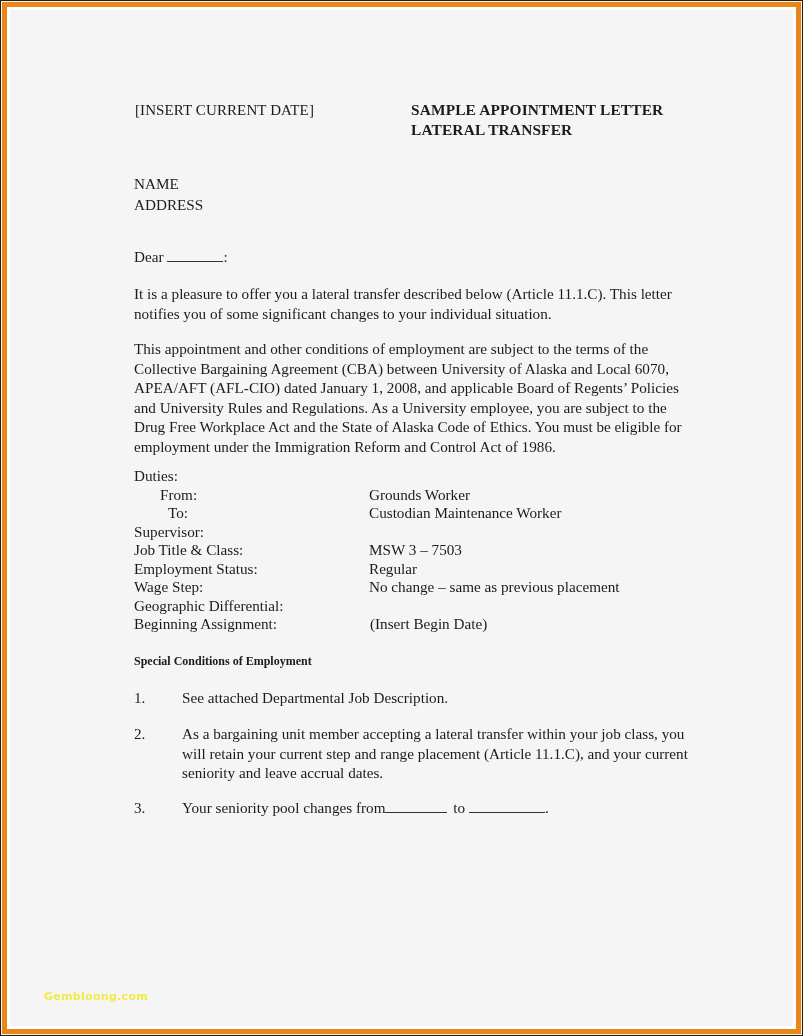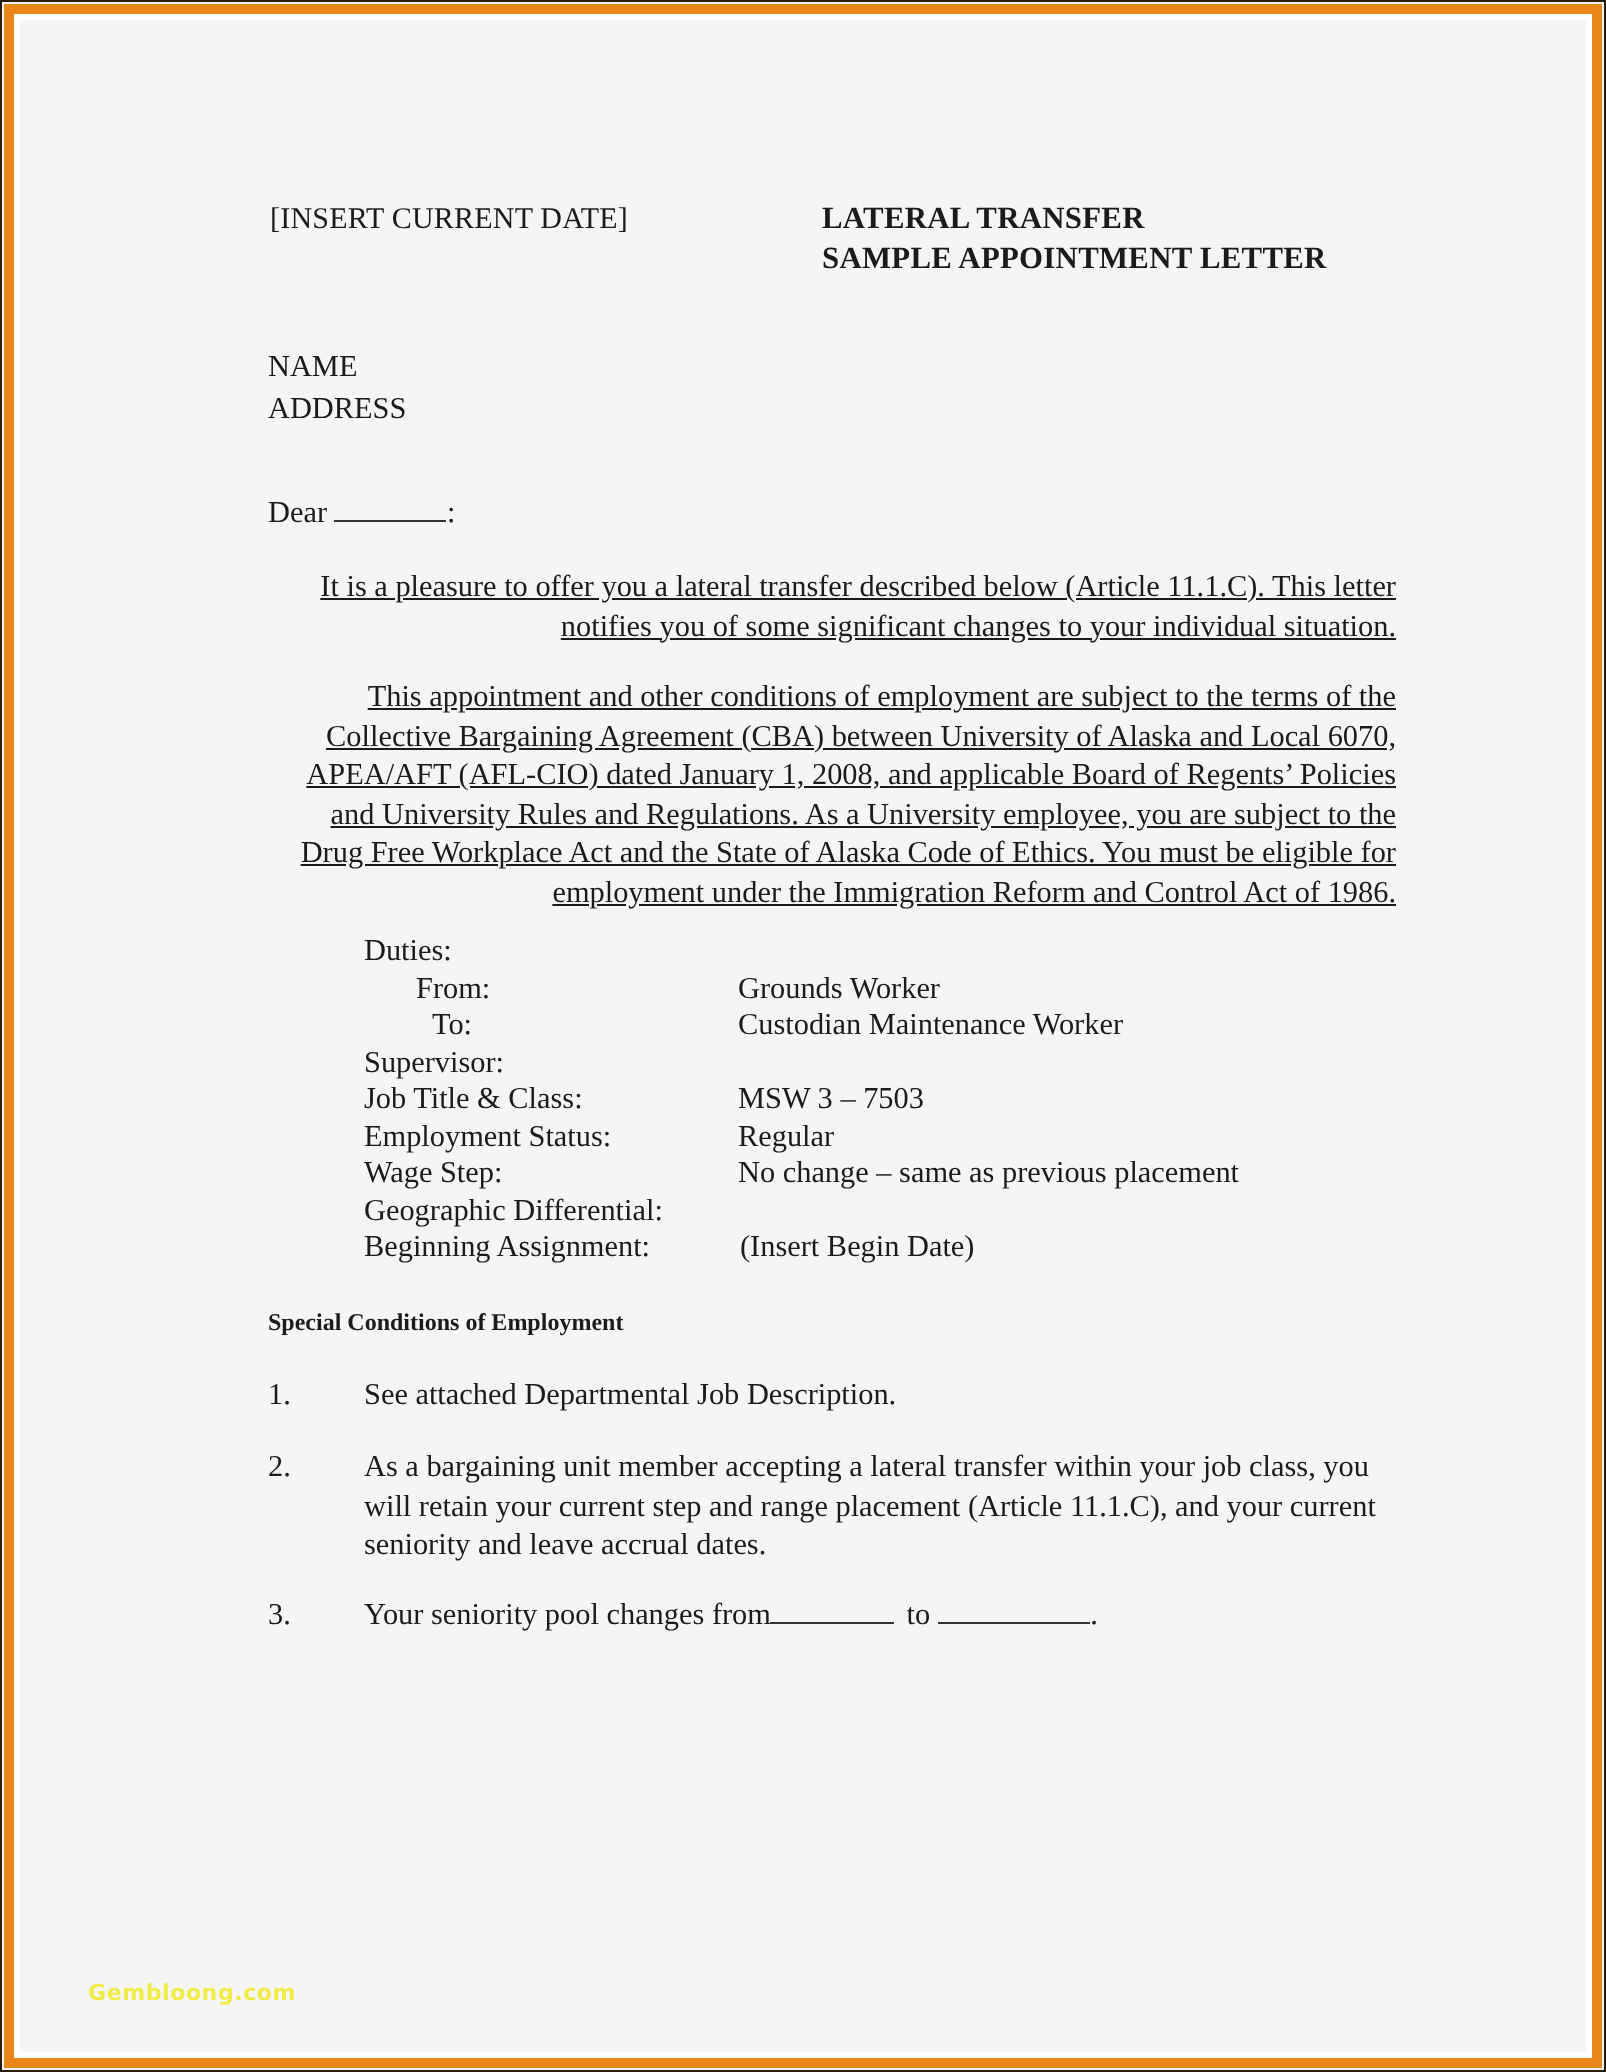--- a/index.html
+++ b/index.html
@@ -90,23 +90,22 @@
   .blank-inline {
     display: inline-block;
     border-bottom: 1px solid #333;
     vertical-align: baseline;
   }
   .blank-dear { width: 56px; height: 13px; margin: 0 1px 0 3px; }
 
   .para {
     left: 120px;
     width: 564px;
-    text-align: right;
+    text-align: left;
     line-height: 19.6px;
-    text-decoration: underline;
   }
   .para-1 { top: 283px; }
   .para-2 { top: 338px; }
   .para-close { top: 832px; }
 
   
   #duties {
     left: 120px;
     top: 466px;
     width: 570px;
@@ -114,21 +113,20 @@
   .drow {
     position: relative;
     height: 18.5px;
     line-height: 18.5px;
     white-space: nowrap;
   }
   .dlabel {
     position: absolute;
     left: 0;
     top: 0;
-    margin-left: 48px;
   }
   .dlabel.indent { left: 26px; }
   .dlabel.indent-to { left: 34px; }
   .dvalue {
     position: absolute;
     left: 235px;
     top: 0;
   }
   .dvalue.shift { left: 236px; }
 
@@ -178,22 +176,22 @@
 
 <div id="page-frame">
   <div id="paper-gap"></div>
   <div id="orange-border"></div>
 
   <div id="doc">
 
     <div class="abs date-line">[INSERT CURRENT DATE]</div>
 
     <div class="abs title-block">
+      <div>SAMPLE APPOINTMENT LETTER</div>
       <div>LATERAL TRANSFER</div>
-      <div>SAMPLE APPOINTMENT LETTER</div>
     </div>
 
     <div class="abs addr-block">
       <div>NAME</div>
       <div>ADDRESS</div>
     </div>
 
     <div class="abs salutation">
       <span>Dear</span><span class="blank-inline blank-dear"></span><span>:</span>
     </div>

